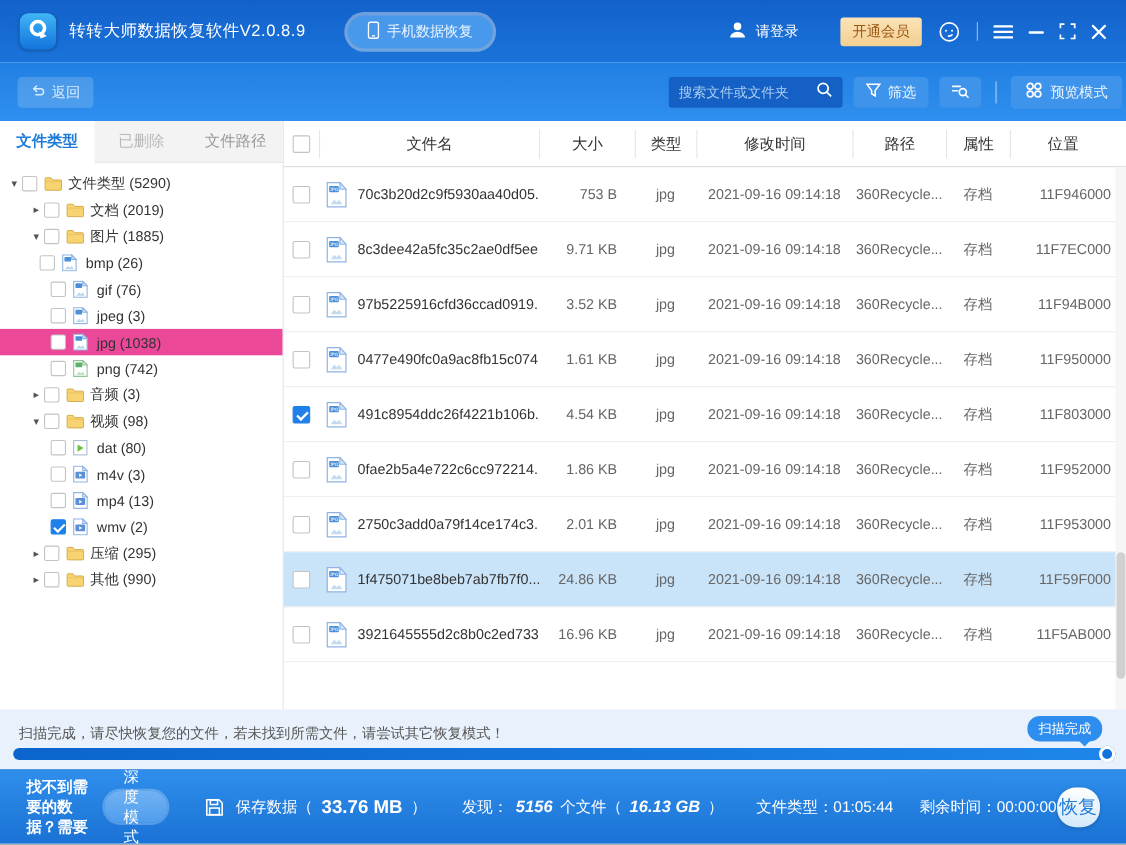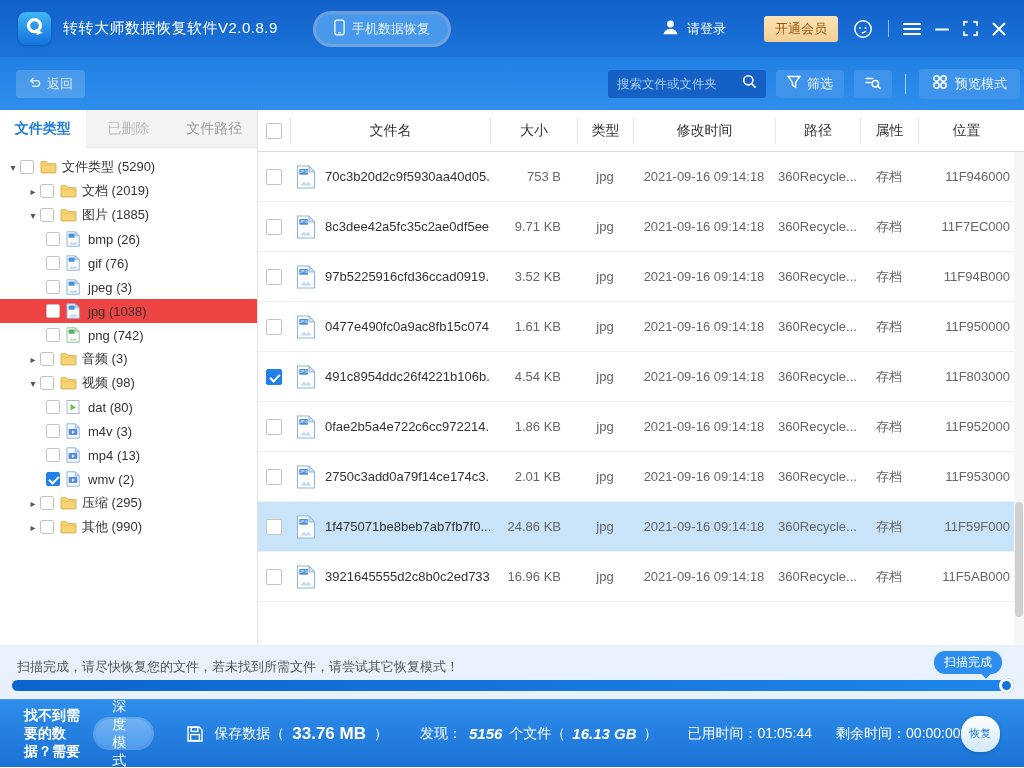--- a/index.html
+++ b/index.html
@@ -30,21 +30,21 @@
 
   
   .content { display:flex; height:535px; background:#fff; }
   .sidebar { width:258px; border-right:1px solid #e2e2e2; display:flex; flex-direction:column; }
   .tabs { height:38px; display:flex; }
   .tab { flex:1; display:flex; align-items:center; justify-content:center; font-size:14px; color:#999; background:#f3f3f3; border-bottom:1px solid #e6e6e6; cursor:pointer; }
   .tab.active { background:#fff; color:#1f7cd9; border-bottom:none;font-weight:bold; }
   .tab.dim { color:#b9b9b9; }
   .tree { padding-top:7px; overflow:hidden; }
   .tree-item { height:24px; display:flex; align-items:center; font-size:13px; color:#333; cursor:pointer; }
-  .tree-item.selected { background:#ef4444;text-align:right; }
+  .tree-item.selected { background:#ec4899;text-align:right; }
   .arrow { width:14px; font-size:10px; color:#555; text-align:center; flex:0 0 14px; }
   .cb { width:14px; height:14px; flex:0 0 14px; border:1px solid #c3c3c3; background:#fff; border-radius:2px; margin-right:6px; position:relative; cursor:pointer; }
   .cb.checked { background:#1e80e8; border-color:#1e80e8; }
   .cb.checked::after { content:""; position:absolute; left:4px; top:1px; width:4px; height:8px; border-right:2px solid #fff; border-bottom:2px solid #fff; transform:rotate(45deg); }
   .tree-icon { width:18px; display:flex; align-items:center; margin-right:4px; }
   .tree-label { white-space:nowrap; }
 
   
   .table-area { flex:1; position:relative; background:#fff; }
   .thead { height:42px; display:flex; align-items:center; border-bottom:1px solid #dcdcdc; font-size:14px; color:#333; }
@@ -80,21 +80,21 @@
   .footer { height:68px; background:linear-gradient(180deg,#2f8eec,#1a72d4); display:flex; align-items:center; padding:0 24px; color:#fff; border-top:1px solid rgba(255,255,255,.25); }
   .f-prompt { font-size:14px; font-weight:bold; }
   .deep-btn { margin-left:8px; height:29px; padding:0 17px; border-radius:15px; background:linear-gradient(180deg,#71b2f2,#4f9dee); box-shadow:0 0 0 2px rgba(255,255,255,.25); display:flex; align-items:center; font-size:14px; color:#fff; cursor:pointer; }
   .f-group { display:flex; align-items:center; gap:5px; font-size:14px; white-space:nowrap; }
   .f-group .big { font-size:17px; font-weight:bold; margin:0 3px; }
   .f-group .med { font-size:15px; font-weight:bold; margin:0 2px;font-style:italic; }
   .g-save { margin-left:34px; }
   .g-found { margin-left:32px; }
   .g-elapsed { margin-left:30px; }
   .g-remaining { margin-left:24px; }
-  .recover-btn { margin-left:auto; width:96px; height:36px; border-radius:17px; background:linear-gradient(180deg,#ffffff,#d2e8fa); color:#1f7cd9; font-size:11px; display:flex; align-items:center; justify-content:center; box-shadow:0 1px 4px rgba(0,0,0,.2); cursor:pointer; }
+  .recover-btn { margin-left:auto; width:96px; height:36px; border-radius:17px; background:linear-gradient(180deg,#ffffff,#d2e8fa); color:#1f7cd9; font-size:17px; display:flex; align-items:center; justify-content:center; box-shadow:0 1px 4px rgba(0,0,0,.2); cursor:pointer; }
 </style>
 </head>
 <body>
 
 <div class="window">
 
   <header class="titlebar">
     <div class="logo">
       <span>
         <svg width="21" height="21" viewBox="0 0 22 22">
@@ -240,21 +240,21 @@
     <span class="arrow">▾</span>
     <span class="cb"></span>
     <span class="tree-icon">
               <svg width="17" height="14" viewBox="0 0 17 14">
                 <path d="M1 2.6 a1 1 0 0 1 1-1 h4.3 l1.6 2 H15 a1 1 0 0 1 1 1 V12 a1 1 0 0 1 -1 1 H2 a1 1 0 0 1 -1 -1 Z" fill="#f7d372" stroke="#cfa544" stroke-width="0.8"></path>
                 <path d="M1 5.2 h15" stroke="#e9c05c" stroke-width="0.8"></path>
               </svg>
             </span>
     <span class="tree-label">图片 (1885)</span>
   </div>
-          <div class="tree-item" style="padding-left: 46px;">
+          <div class="tree-item" style="padding-left: 36px;">
 
     <span class="cb"></span>
     <span class="tree-icon">
               <svg width="14" height="16" viewBox="0 0 14 16">
                 <path d="M1 .8 h8.2 L13.2 4.8 V15.2 H1 Z" fill="#fff" stroke="#8fb4e3"></path>
                 <path d="M9.2 .8 l4 4 h-4 Z" fill="#d6e6f8" stroke="#8fb4e3"></path>
                 <rect x="2.6" y="2.6" width="6" height="4.2" rx="0.6" fill="#4a90d9"></rect>
                 <path d="M3.2 13.8 l2.6-3 1.8 1.7 1.6-1.7 2 3 Z" fill="#b9d6ef"></path>
               </svg>
             </span>
@@ -660,17 +660,17 @@
       <span class="big">33.76 MB</span>
       <span>）</span>
     </span>
     <span class="f-group g-found">
       <span>发现：</span>
       <span class="med">5156</span>
       <span>个文件（</span>
       <span class="med">16.13 GB</span>
       <span>）</span>
     </span>
-    <span class="f-group g-elapsed">已用时间：01:05:44</span>
+    <span class="f-group g-elapsed">文件类型：01:05:44</span>
     <span class="f-group g-remaining">剩余时间：00:00:00</span>
     <span class="recover-btn">恢复</span>
   </footer>
 </div>
 
 </body></html>

